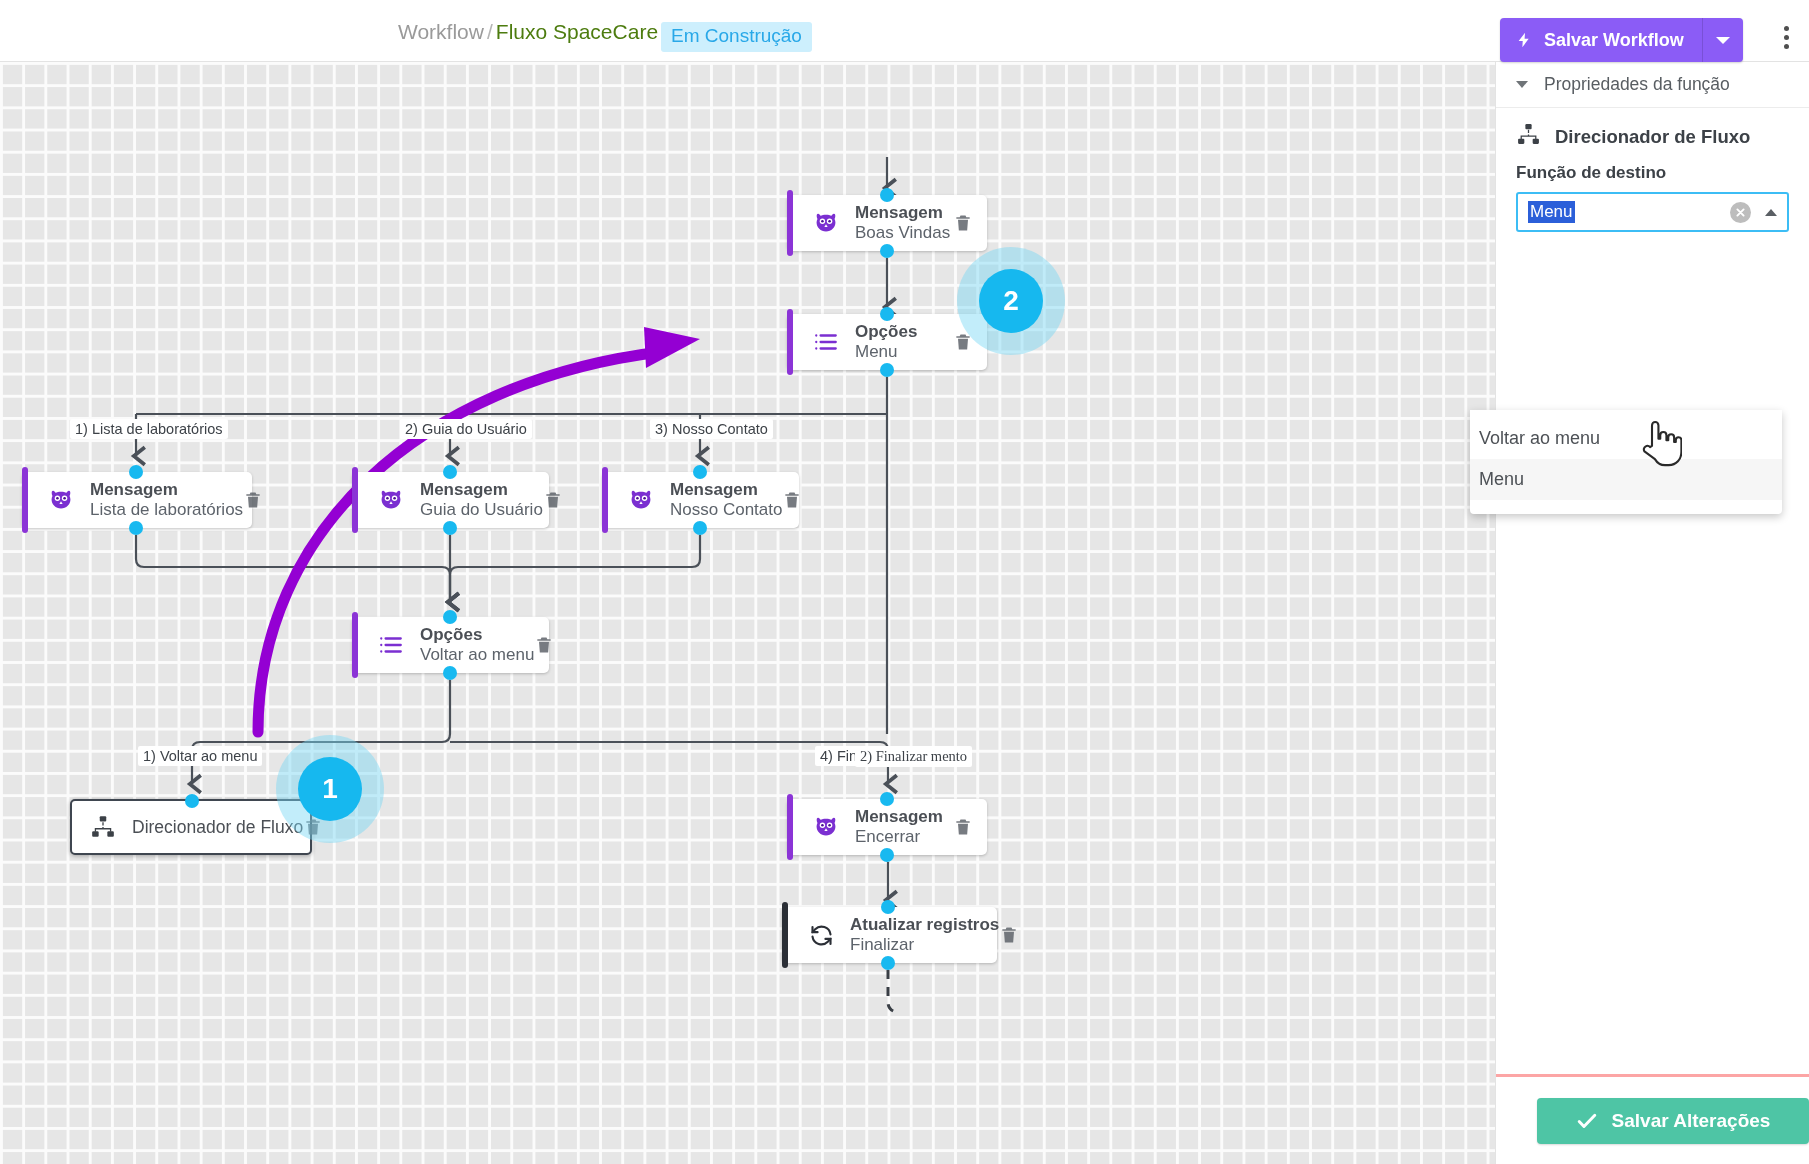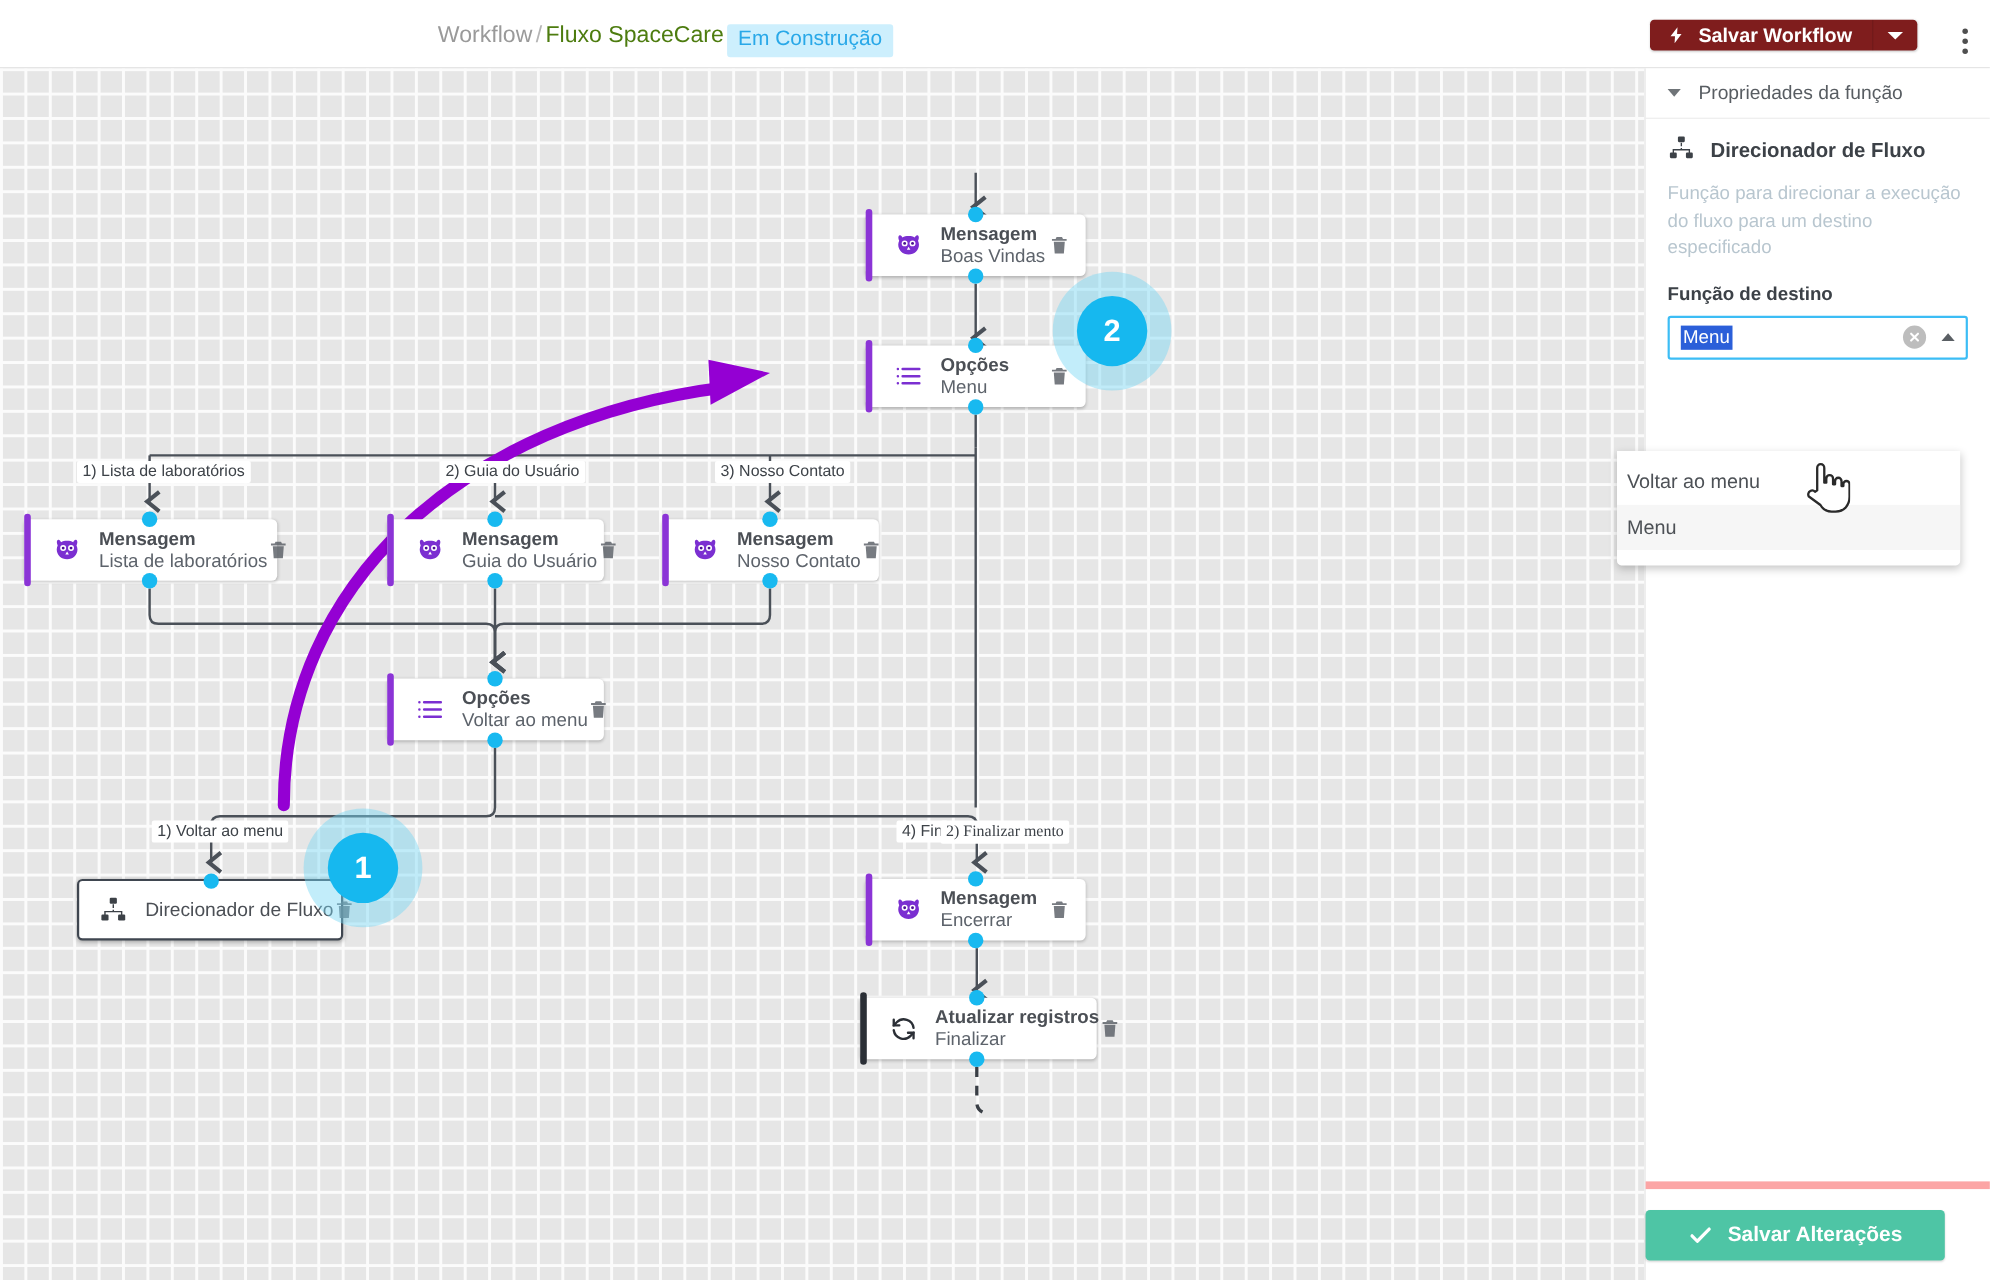--- a/index.html
+++ b/index.html
@@ -24,23 +24,23 @@
   .breadcrumb .sep { color: #b5b5b5; padding: 0 3px; }
   .breadcrumb .flow { color: #4d7c0f; }
   .status-badge {
     position: absolute; left: 661px; top: 22px;
     background: #cdeffd; color: #29a8e8;
     font-size: 19px; padding: 3px 10px 5px 10px; border-radius: 3px;
     white-space: nowrap;
   }
 
   .save-wf {
-    position: absolute; left: 1500px; top: 18px; height: 28px;
+    position: absolute; left: 1500px; top: 18px; height: 44px;
     display: flex; align-items: stretch;
-    background: #7f1d1d; border-radius: 4px; overflow: hidden;
+    background: #8b5cf6; border-radius: 4px; overflow: hidden;
     box-shadow: 0 1px 2px rgba(0,0,0,.18);
   }
   .save-wf .main {
     display: flex; align-items: center; gap: 12px;
     padding: 0 18px 0 16px; cursor: pointer;
   }
   .save-wf .main .lbl {
     color: #fff; font-size: 18px; font-weight: bold; white-space: nowrap;
   }
   .bolt { width: 16px; height: 20px; display: block; }
@@ -171,22 +171,22 @@
   .dropdown .opt {
     font-size: 18px; color: #4d5156; padding: 10px 9px; cursor: pointer;
     white-space: nowrap;
   }
   .dropdown .opt.hl { background: #f6f6f6; }
 
   .cursor-hand { position: absolute; left: 1636px; top: 415px; width: 46px; height: 56px; z-index: 70; }
 
   .panel-footer {
     position: absolute; left: 0; right: 0; bottom: 0; height: 90px;
-    border-top: 7px solid #fca5a5; display: flex; align-items: center;
-    justify-content: flex-start;
+    border-top: 3px solid #fca5a5; display: flex; align-items: center;
+    justify-content: flex-end;
   }
   .btn-save-alt {
     width: 272px; height: 46px; background: #4ec5a5; border-radius: 4px;
     display: flex; align-items: center; justify-content: center; gap: 14px;
     cursor: pointer; box-shadow: 0 1px 2px rgba(0,0,0,.15);
   }
   .btn-save-alt .lbl { color: #fff; font-size: 19px; font-weight: bold; white-space: nowrap; }
 </style>
 </head>
 <body>
@@ -480,21 +480,20 @@
           <svg viewBox="0 0 24 24" width="25" height="25" fill="#3c4147">
             <rect x="9" y="2" width="6" height="5" rx="1"></rect>
             <rect x="2" y="16" width="6" height="5" rx="1"></rect>
             <rect x="16" y="16" width="6" height="5" rx="1"></rect>
             <path d="M11.4 7.5h1.2v3h-1.2zM5 13h14v1.2H5zM4.4 13h1.2v3.4H4.4zM18.4 13h1.2v3.4h-1.2zM11.4 12h1.2v2.2h-1.2z"></path>
           </svg>
         </span>
         <span class="fn-name">Direcionador de Fluxo</span>
       </div>
 
-      <div class="fn-desc">Função para direcionar a execução do fluxo para um destino especificado</div>
 
       <div class="field-label">Função de destino</div>
 
       <div class="combo">
         <span class="val">Menu</span>
         <span class="clear">
           <svg viewBox="0 0 24 24" width="15" height="15" stroke="#fff" stroke-width="3" stroke-linecap="round">
             <path d="M7 7l10 10M17 7L7 17"></path>
           </svg>
         </span>

